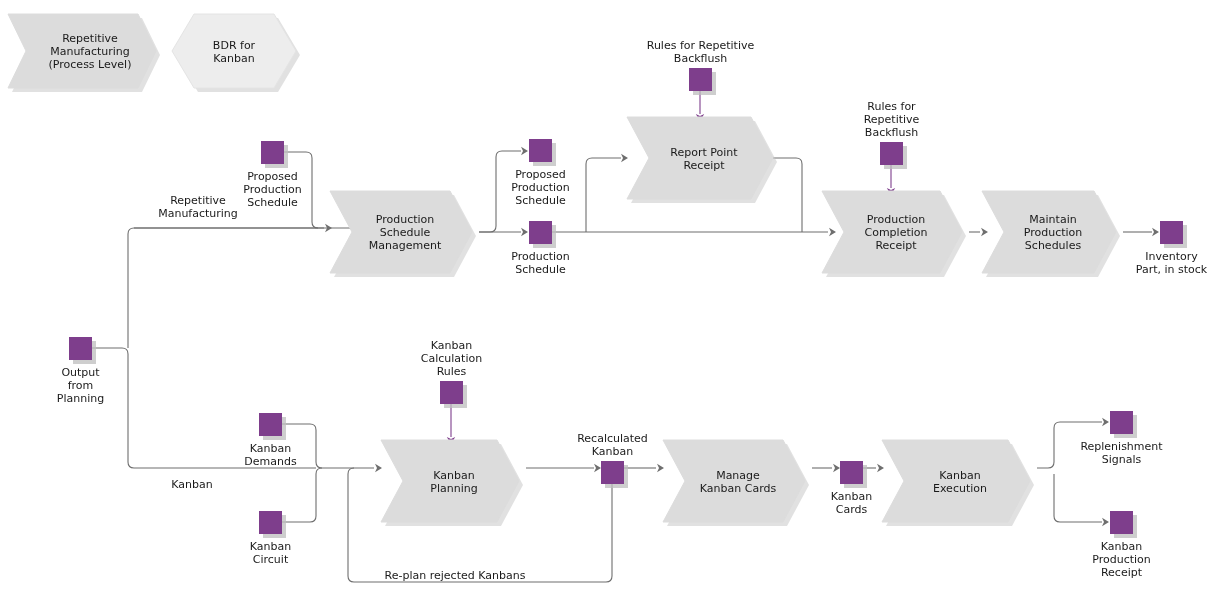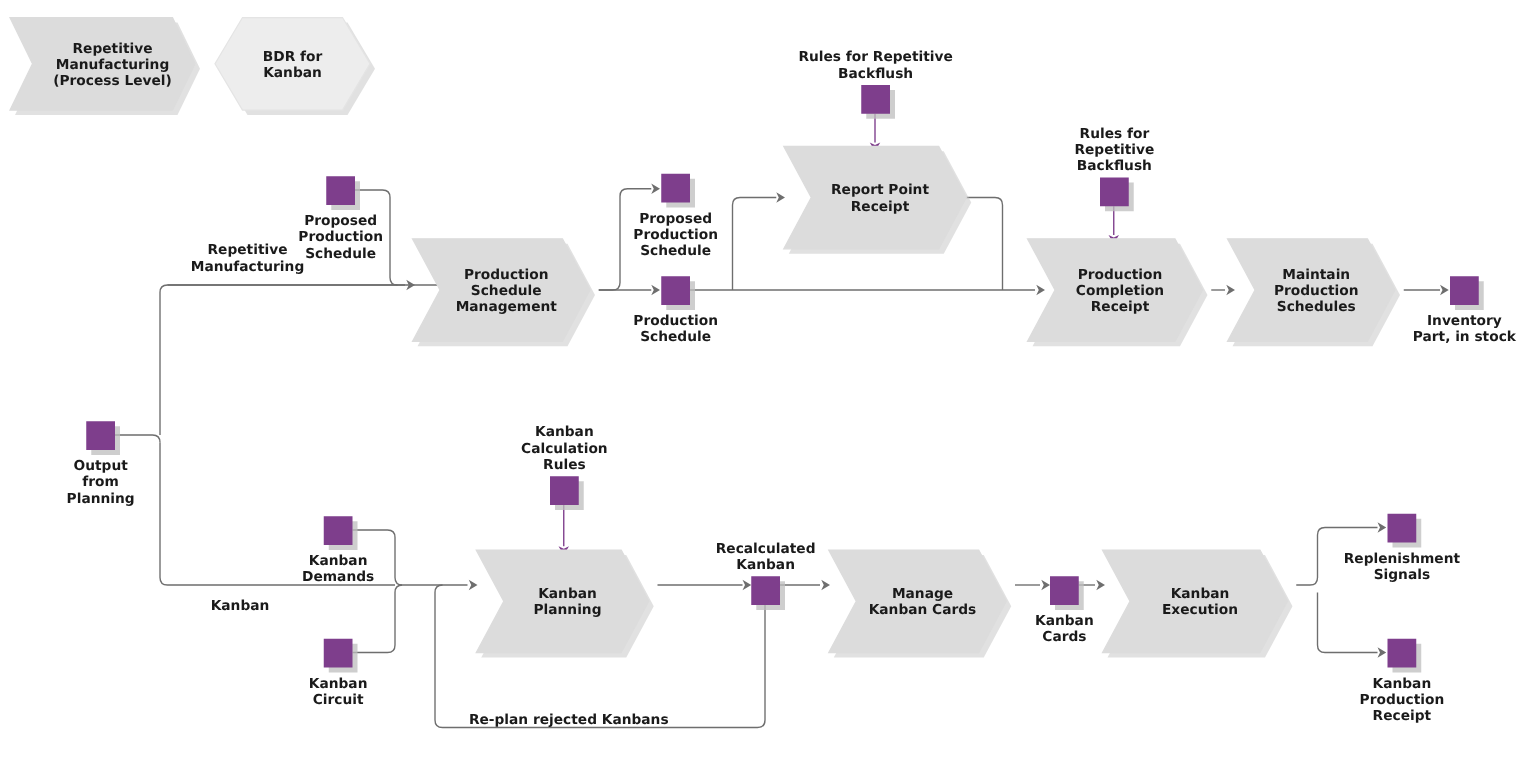--- a/index.html
+++ b/index.html
@@ -11,21 +11,20 @@
   body {
     width: 1218px;
     height: 616px;
     font-family: "DejaVu Sans", sans-serif;
     overflow: hidden;
   }
   #diagram-root {
     position: relative;
     width: 1218px;
     height: 480px;
-    font-weight: bold;
   }
   svg#flow {
     display: block;
     width: 1218px;
     height: 616px;
   }
   .shape-fill      { fill: #DCDCDC; stroke: #DCDCDC; stroke-width: 1; }
   .shape-fill-lite { fill: #EDEDED; stroke: #E4E4E4; stroke-width: 1; }
   .shape-shadow    { fill: #C8C8C8; opacity: 0.55; }
   .store-fill      { fill: #7E3E8C; }

